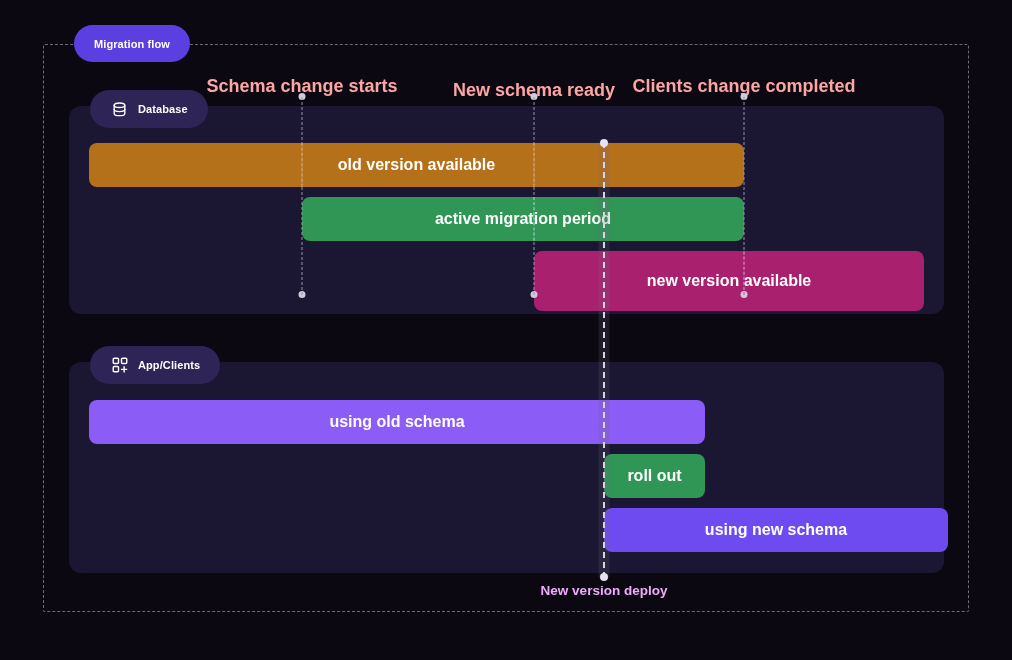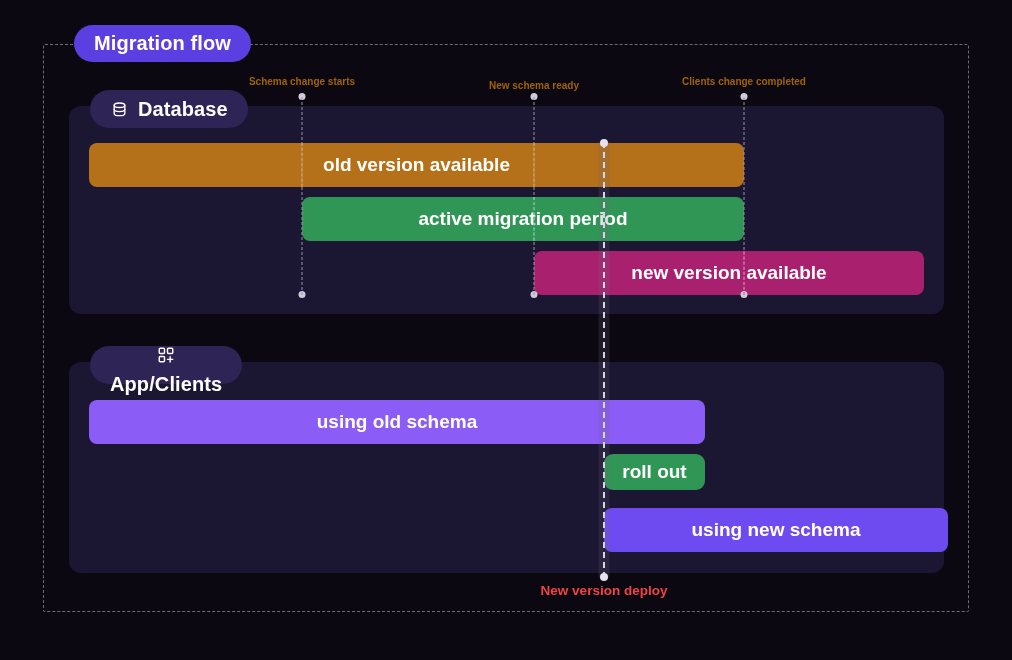--- a/index.html
+++ b/index.html
@@ -28,30 +28,30 @@
   
   .pill {
     position: absolute;
     display: flex;
     align-items: center;
     gap: 9px;
     border-radius: 20px;
     padding: 0 20px;
     height: 36px;
     color: #ffffff;
-    font-size: 20px;
+    font-size: 11px;
     font-weight: bold;
     letter-spacing: .1px;
     white-space: nowrap;
     z-index: 40;
   }
   .pill-primary { background: #5b3fe0; left: 74px; top: 25px; height: 37px; }
   .pill-section { background: #2e2456; height: 38px; border-radius: 20px; }
   .pill-db      { left: 90px; top: 90px; }
-  .pill-app     { left: 90px; top: 346px; flex-direction: column; }
+  .pill-app     { left: 90px; top: 346px; }
   .pill .ico { display: flex; align-items: center; justify-content: center; width: 19px; height: 19px; }
 
   
   .panel {
     position: absolute;
     background: #1b1631;
     border-radius: 12px;
     z-index: 10;
   }
   .panel-db  { left: 69px; top: 106px; width: 875px; height: 208px; }
@@ -60,22 +60,22 @@
   
   .milestone {
     position: absolute;
     z-index: 30;
   }
   .milestone .mlabel {
     position: absolute;
     transform: translateX(-50%);
     top: 0;
     white-space: nowrap;
-    color: #a16207;
-    font-size: 10px;
+    color: #fca5a5;
+    font-size: 18px;
     font-weight: bold;
   }
   .milestone .mdot {
     position: absolute;
     width: 7px; height: 7px;
     border-radius: 50%;
     background: #cfcbdd;
     transform: translateX(-50%);
   }
   .milestone .mdot-bottom {
@@ -127,36 +127,36 @@
     background: #e6e3ef;
     transform: translateX(-50%);
     z-index: 34;
   }
   .deploy-dot-top { top: 139px; }
   .deploy-dot-bot { top: 573px; }
   .deploy-label {
     position: absolute;
     left: 604px; top: 583px;
     transform: translateX(-50%);
-    color: #ef4444;
+    color: #f0abfc;
     font-size: 13.5px;
     font-weight: bold;
     white-space: nowrap;
     z-index: 34;
   }
 
   
   .bar {
     position: absolute;
     display: flex;
     align-items: center;
     justify-content: center;
     border-radius: 8px;
     color: #ffffff;
-    font-size: 19px;
+    font-size: 16px;
     font-weight: bold;
     z-index: 20;
     white-space: nowrap;
   }
 </style>
 </head>
 <body>
 
 <div id="stage">
 
@@ -217,27 +217,27 @@
       <div class="vseg" style="left: 744px; top: 251px; height: 44px; border-left: 1.6px dashed rgb(239, 100, 178);"></div>
     </div>
 
   <div id="bar-layer">
       <div class="bar" style="left: 89px; top: 143px; width: 655px; height: 44px; background: rgb(181, 113, 26);">
         <span>old version available</span>
       </div>
       <div class="bar" style="left: 302px; top: 197px; width: 442px; height: 44px; background: rgb(47, 150, 85);">
         <span>active migration period</span>
       </div>
-      <div class="bar" style="left: 534px; top: 251px; width: 390px; height: 44px; background: rgb(169, 32, 110);">
+      <div class="bar" style="left: 534px; top: 251px; width: 390px; height: 60px; background: rgb(169, 32, 110);">
         <span>new version available</span>
       </div>
       <div class="bar" style="left: 89px; top: 400px; width: 616px; height: 44px; background: #8b5cf6;">
         <span>using old schema</span>
       </div>
-      <div class="bar" style="left: 604px; top: 454px; width: 101px; height: 36px; background: rgb(47, 150, 85); border-radius: 9px;">
+      <div class="bar" style="left: 604px; top: 454px; width: 101px; height: 44px; background: rgb(47, 150, 85);">
         <span>roll out</span>
       </div>
       <div class="bar" style="left: 604px; top: 508px; width: 344px; height: 44px; background: rgb(109, 75, 240);">
         <span>using new schema</span>
       </div>
     </div>
 
   <div class="deploy-band"></div>
   <div class="deploy-line"></div>
   <div class="deploy-dot-top"></div>

